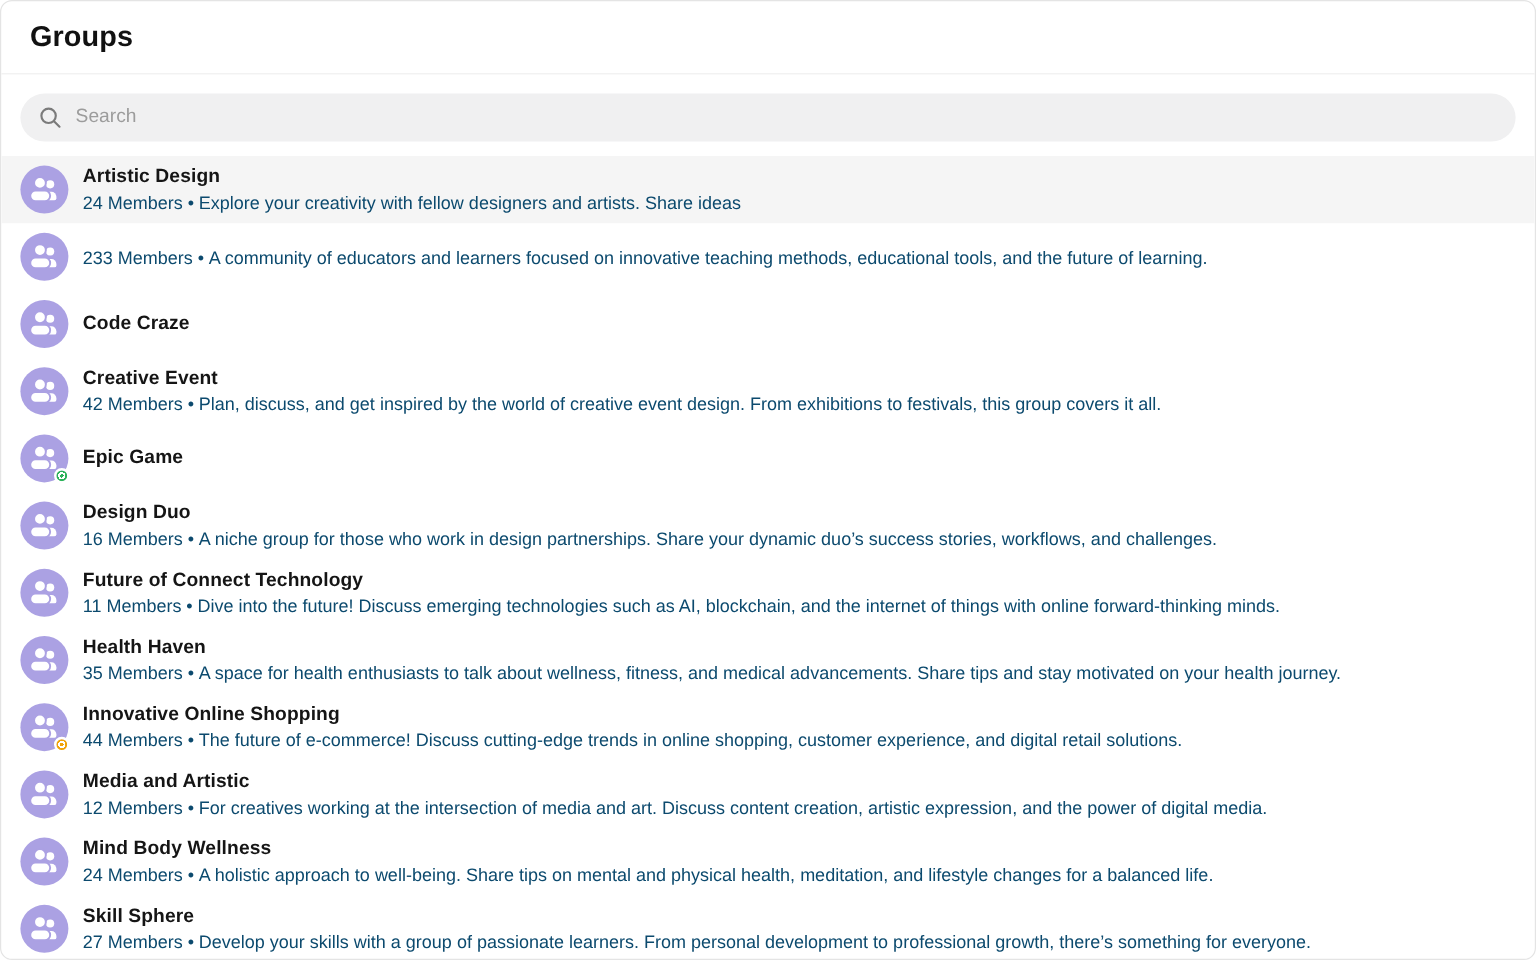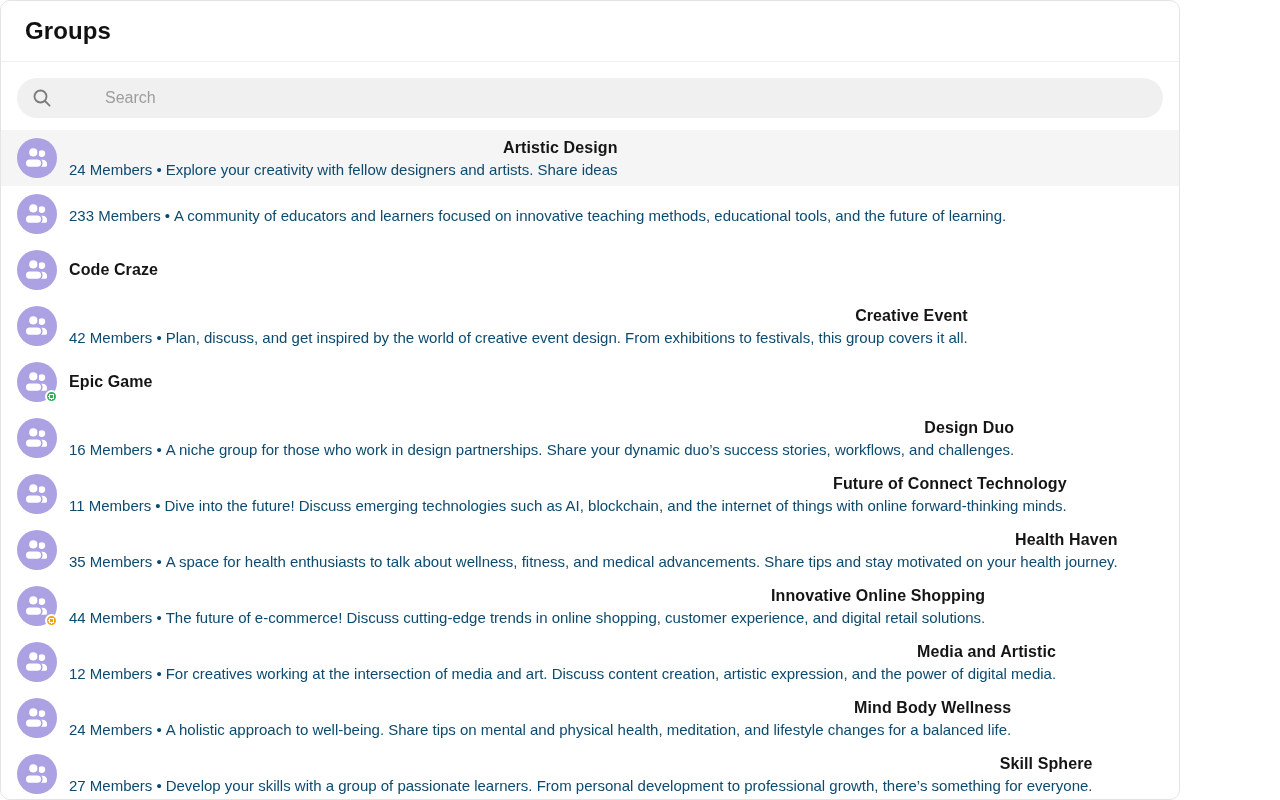--- a/index.html
+++ b/index.html
@@ -1,18 +1,18 @@
 <!DOCTYPE html>
 <html style="--avatar: #aba1e3; --highlight: #f5f5f5;"><head>
 <meta charset="utf-8">
 <style>
   * { margin: 0; padding: 0; box-sizing: border-box; }
   html, body { background: #fff; font-family: "Liberation Sans", sans-serif; }
   .app {
-    width: 1180px; height: 800px;
+    width: 1280px; height: 800px;
     background: #fff;
     border: 1px solid #e4e4e4;
     border-radius: 10px;
     overflow: hidden;
     display: flex; flex-direction: column;
   }
   
   .header {
     height: 61px; flex: 0 0 61px;
     display: flex; align-items: center;
@@ -29,31 +29,29 @@
     height: 40px; border-radius: 20px;
     background: #f0f0f1;
     display: flex; align-items: center;
     padding: 0 14px;
   }
   .search-pill svg { flex: 0 0 auto; margin-right: 10px; }
   .search-pill input {
     border: none; outline: none; background: transparent;
     font-size: 16px; color: #8b5cf6; width: 100%;
     font-family: "Liberation Sans", sans-serif;
-    margin-left: 42px;
   }
   .search-pill input::placeholder { color: #9c9c9c; }
   
   .list { flex: 1 1 auto; overflow: hidden; }
   .row {
     height: 56px;
     display: flex; align-items: center;
     padding: 0 16px;
     cursor: pointer;
-    text-align: right;
   }
   .row.selected { background: var(--highlight, #f5f5f5); }
   .avatar {
     position: relative;
     width: 40px; height: 40px; flex: 0 0 40px;
     border-radius: 50%;
     background: var(--avatar, #aba1e3);
   }
   .avatar svg { position: absolute; inset: 0; }
   .dot {

